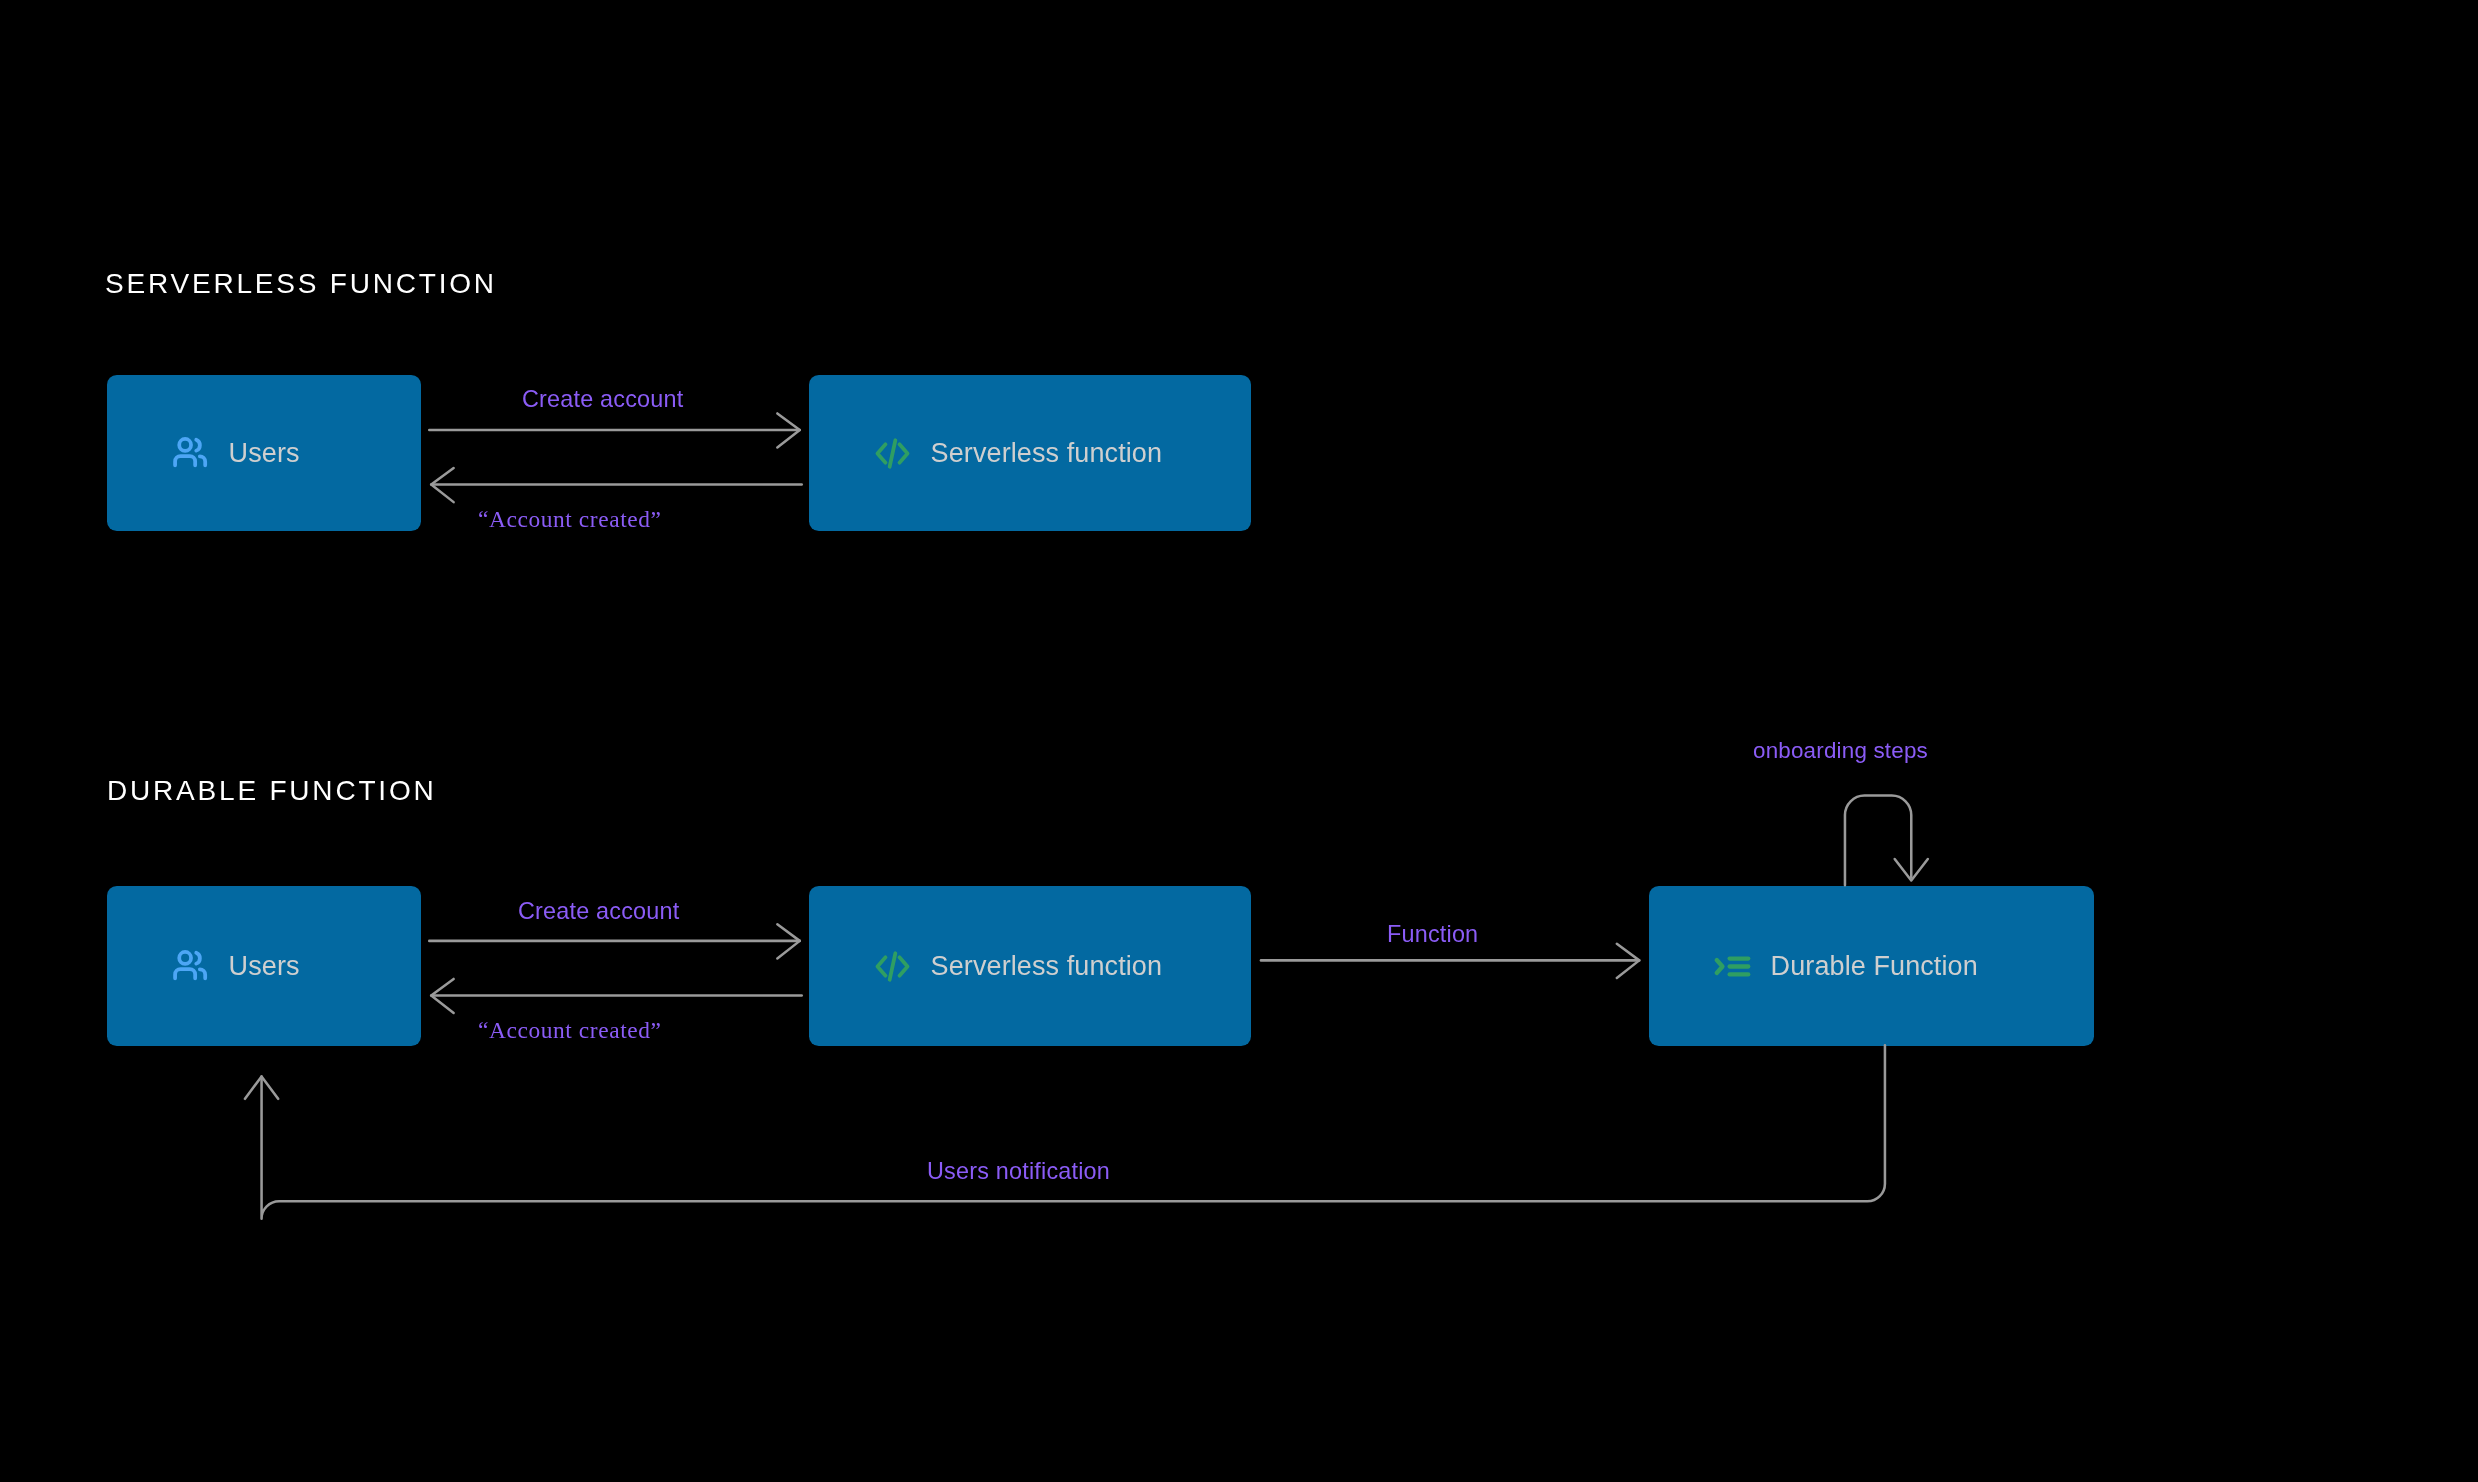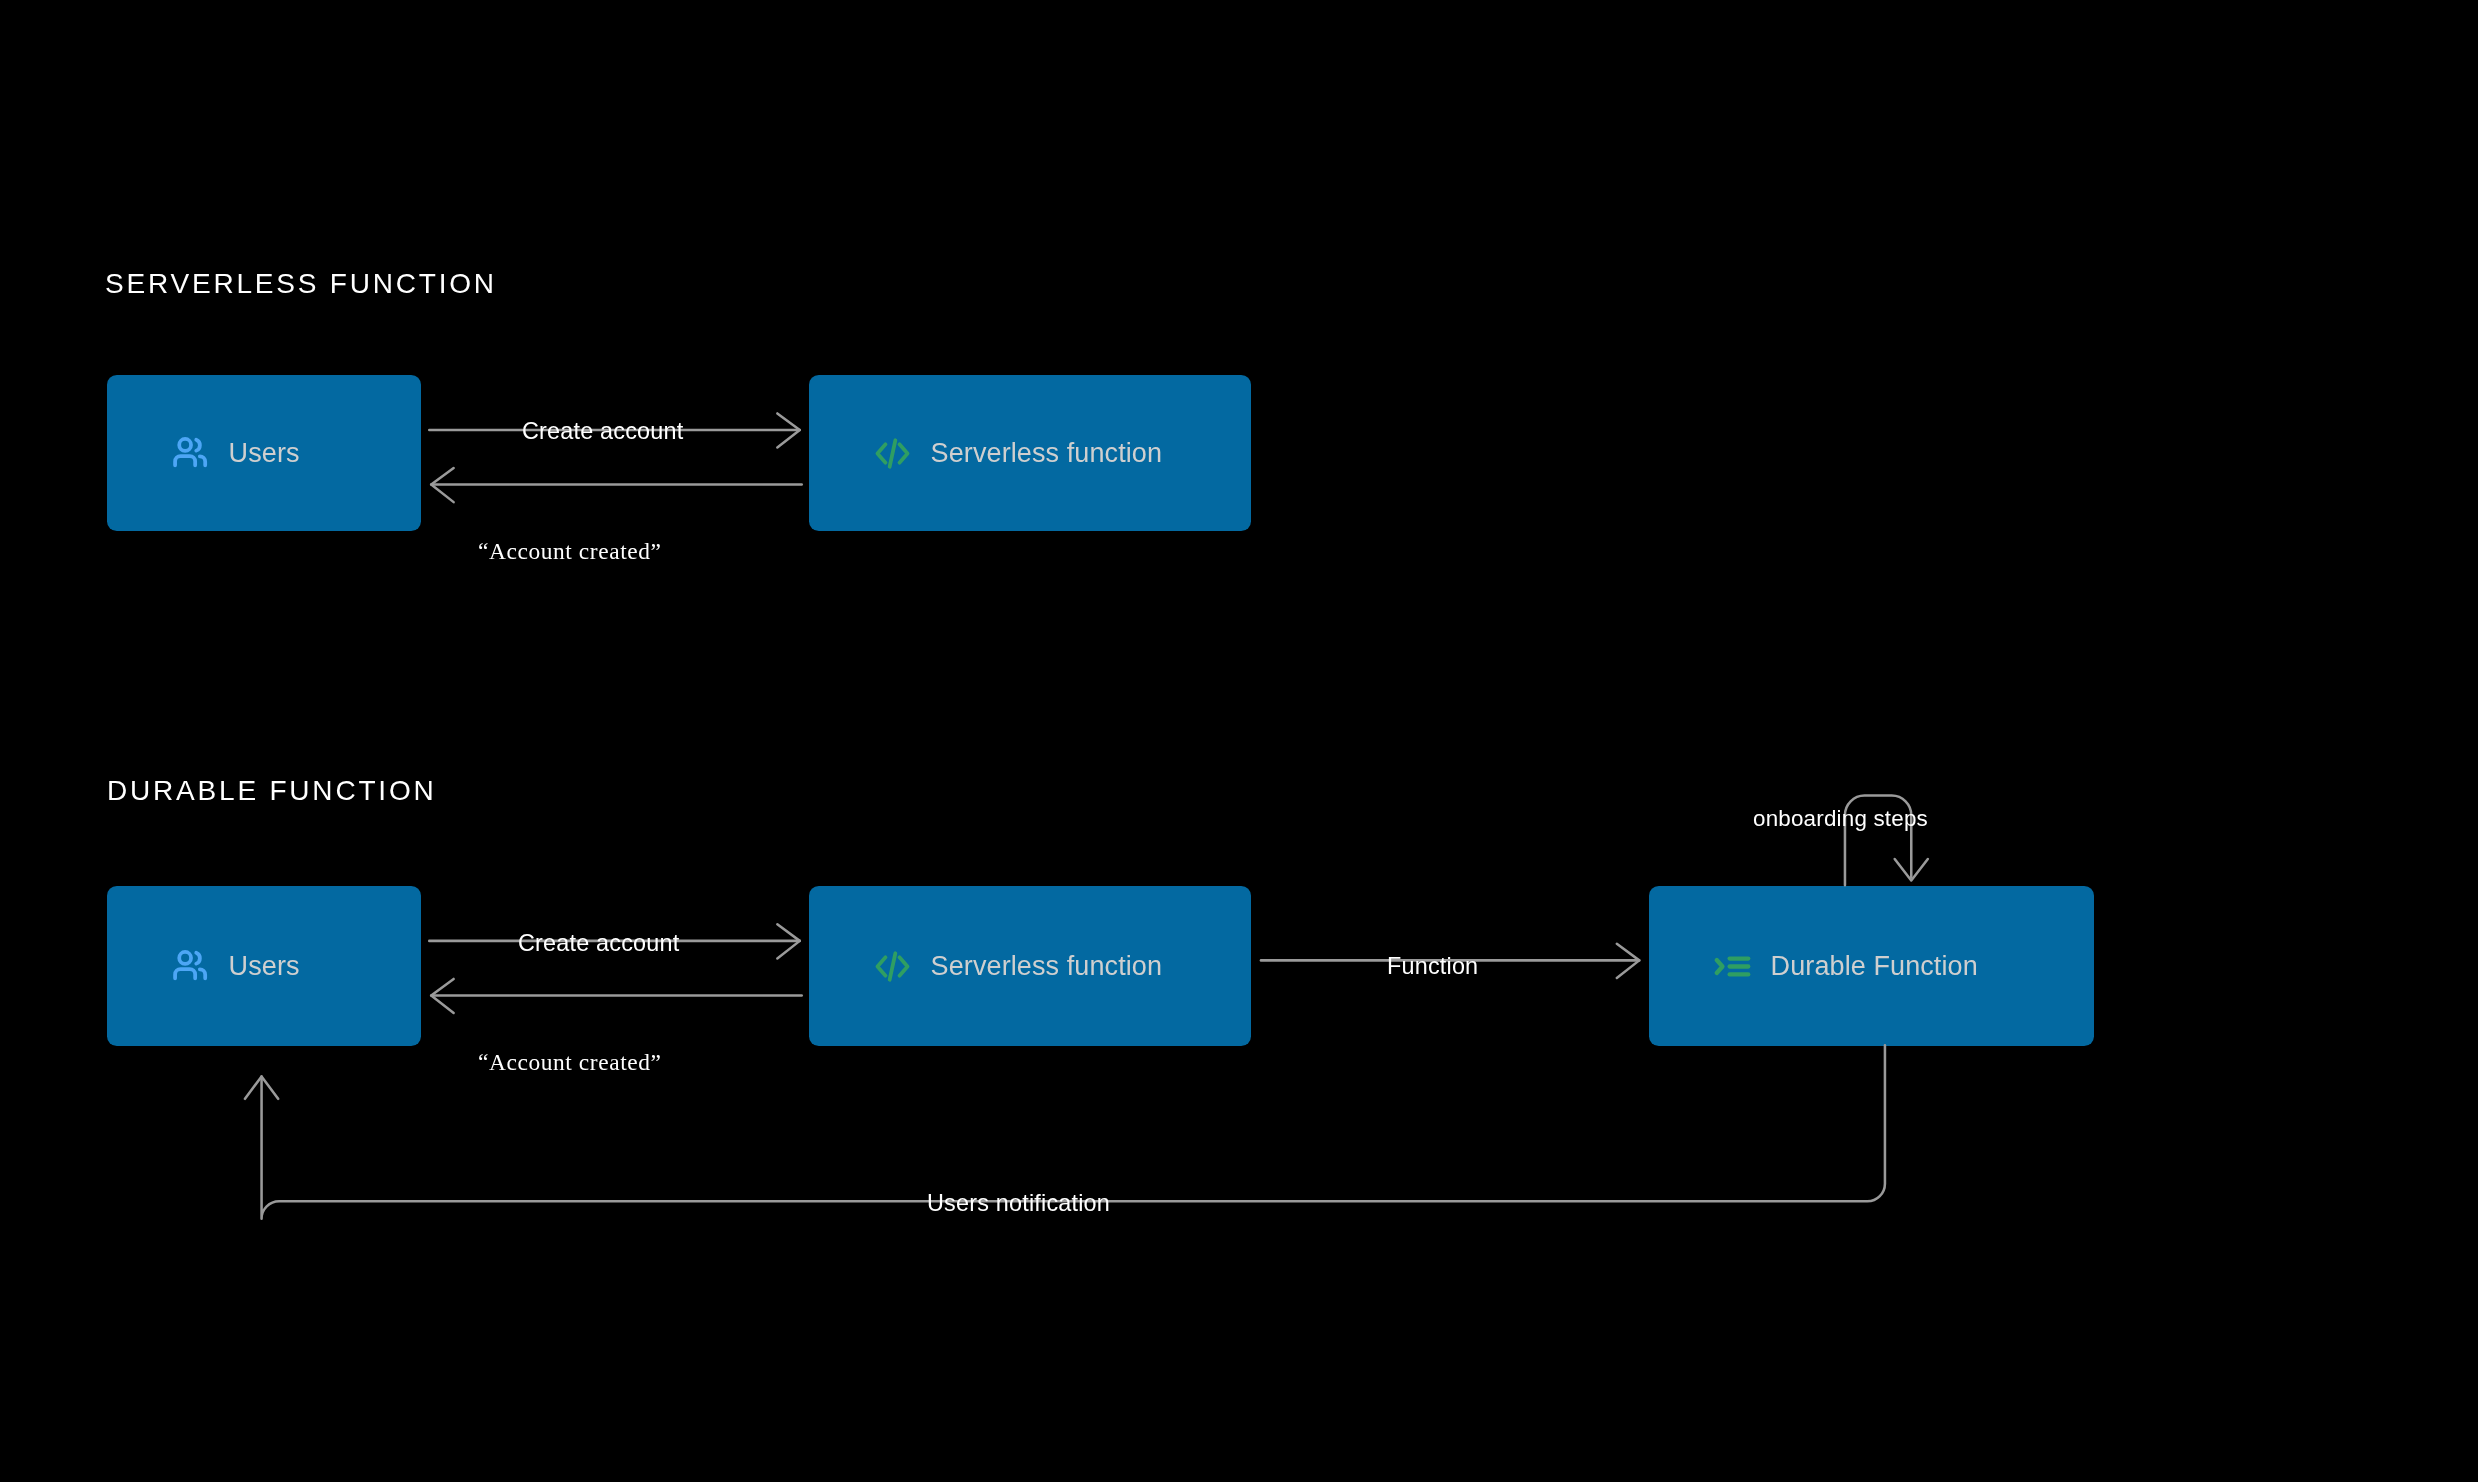--- a/index.html
+++ b/index.html
@@ -92,43 +92,42 @@
     fill: none;
     stroke: #9a9a9a;
     stroke-width: 2.6;
     stroke-linecap: round;
     stroke-linejoin: round;
   }
 
   
   .edge-label {
     position: absolute;
-    color: #ffffff;
+    color: #8b5cf6;
     font-family: "Liberation Sans", sans-serif;
     font-size: 23.4px;
     font-weight: 400;
     white-space: nowrap;
     letter-spacing: 0.2px;
-    margin-top: 32px;
   }
   .edge-label.mono {
     font-family: Liberation Serif, serif;
     font-size: 23.4px;
     letter-spacing: 0.6px;
   }
   .edge-label.small {
     font-size: 22.4px;
   }
 
   #label-create-1   { left: 522px;  top: 386px; }
   #label-created-1  { left: 478px;  top: 506px; }
   #label-create-2   { left: 518px;  top: 898px; }
   #label-created-2  { left: 478px;  top: 1017px; }
   #label-schedule   { left: 1387px; top: 921px; }
-  #label-onboarding { left: 1753px; top: 774px; }
+  #label-onboarding { left: 1753px; top: 738px; }
   #label-email      { left: 927px;  top: 1158px; }
 </style>
 </head>
 <body>
 
 <div id="diagram-root">
 
   <div class="section-heading" id="heading-serverless">SERVERLESS FUNCTION</div>
 
   <div class="section-heading" id="heading-durable">DURABLE FUNCTION</div>

